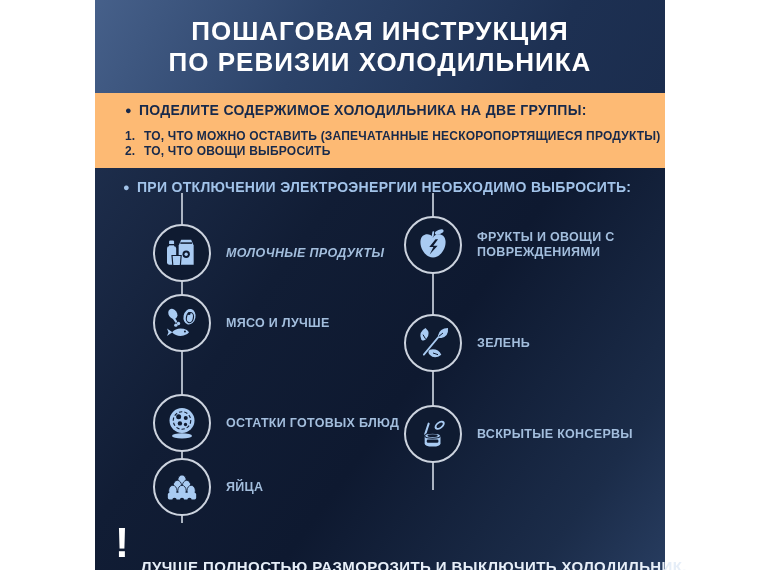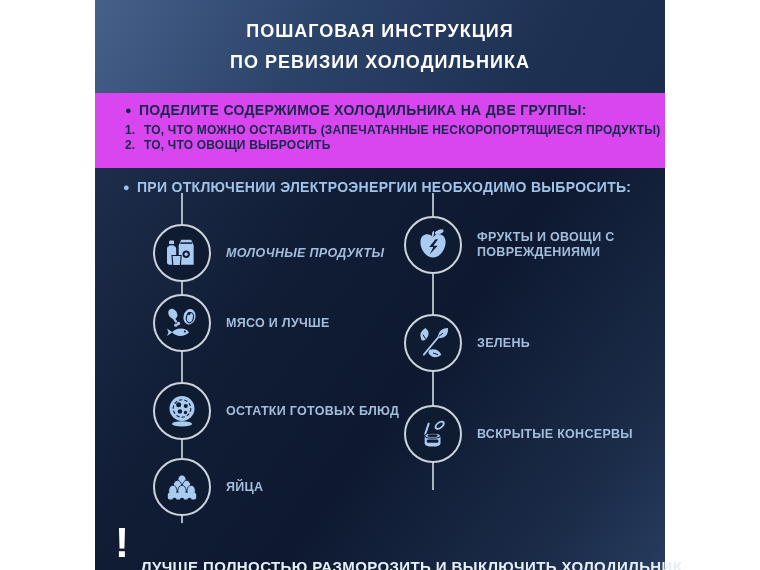--- a/index.html
+++ b/index.html
@@ -10,30 +10,30 @@
   }
   .poster { position:absolute; left:95px; top:0; width:570px; height:570px; }
 
   
   .title-section {
     height:93px;
     background:linear-gradient(118deg,#46608a 0%,#2c4369 38%,#1d3052 78%,#1b2d4e 100%);
     display:flex; align-items:center; justify-content:center;
   }
   .title {
-    color:#ffffff; font-weight:bold; font-size:18px; line-height:31px;
+    color:#ffffff; font-weight:bold; font-size:26px; line-height:31px;
     text-align:center; letter-spacing:1px;
   }
 
   
-  .group-section { height:75px; background:#d946ef; color:#17294b; box-sizing:border-box; }
+  .group-section { height:75px; background:#fdba74; color:#17294b; box-sizing:border-box; }
   .heading { font-weight:bold; font-size:14px; letter-spacing:0.3px; white-space:nowrap; }
   .group-section .heading { padding:9px 0 0 30px; }
   .bullet { font-size:11px; margin-right:7px; vertical-align:1px; }
-  .group-list { margin:5px 0 0 0; padding:0 0 0 30px; list-style:none;
+  .group-list { margin:11px 0 0 0; padding:0 0 0 30px; list-style:none;
     font-size:12px; font-weight:bold; line-height:15px; letter-spacing:0.2px; white-space:nowrap; }
   .group-list .num { display:inline-block; width:19px; }
 
   
   .dark-section {
     position:relative; height:402px; color:#9fc0e8;
     background:linear-gradient(126deg,#1d2d4b 0%,#111d35 30%,#0e1930 55%,#1b2c49 85%,#273c5f 100%);
   }
   .dark-section .heading { padding:11px 0 0 28px; color:#a2c3e9; }
 
@@ -50,21 +50,21 @@
   .icon-circle svg { width:40px; height:40px; }
   .item-label {
     margin-left:15px; font-size:12.5px; font-weight:bold; color:#a3bedd;
     letter-spacing:0.3px; line-height:15px;
   }
   .item-label.wrap { width:150px; }
 
   
   .li0 { left:58px;  top:56px;font-style:italic; }
   .li1 { left:58px;  top:126px; }
-  .li2 { left:58px;  top:214px;text-align:center; }
+  .li2 { left:58px;  top:226px;text-align:center; }
   .li3 { left:58px;  top:290px; }
   .ri0 { left:309px; top:48px; }
   .ri1 { left:309px; top:146px; }
   .ri2 { left:309px; top:237px; }
 
   
   .footer { position:absolute; left:20px; top:354px; display:flex; align-items:flex-start; }
   .excl { font-size:42px; font-weight:bold; color:#ffffff; line-height:38px; margin:2px 12px 0 0; }
   .footer-text {
     font-size:15px; font-weight:bold; color:#e6eef8;

